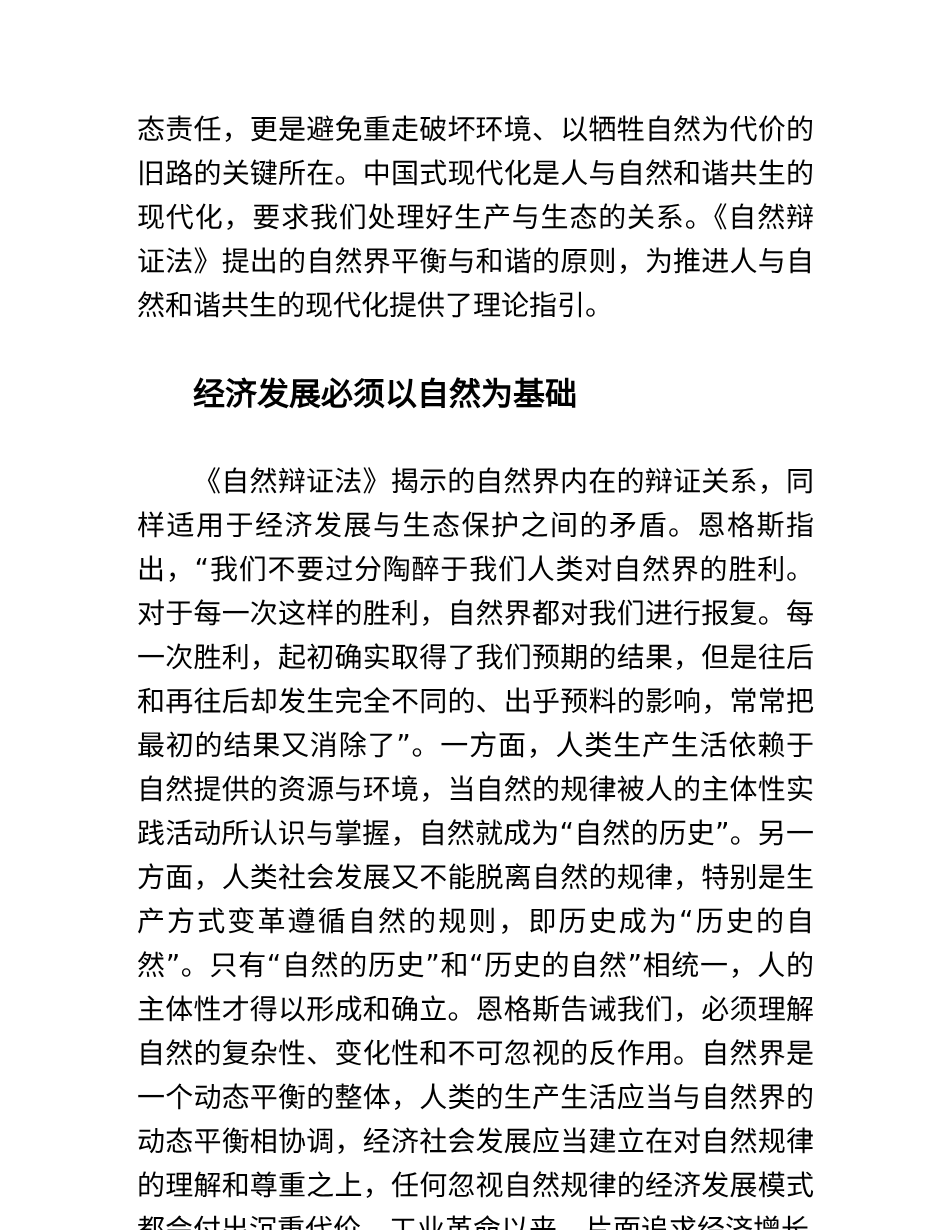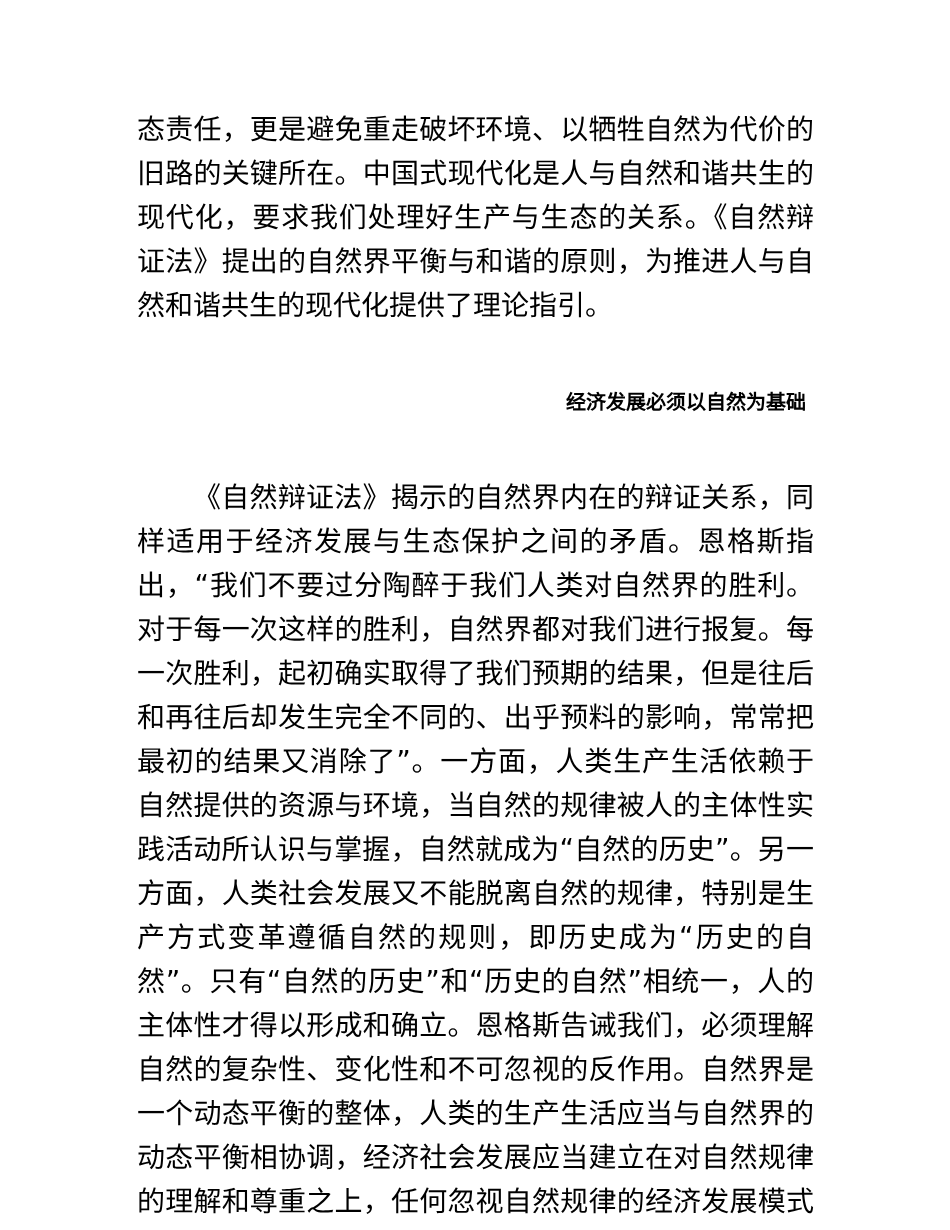--- a/index.html
+++ b/index.html
@@ -45,26 +45,26 @@
 
   .para.indent {
     text-indent: 56px;
   }
 
   .para.last-open {
     text-align-last: left;
   }
 
   .heading {
-    margin: 8px;
-    font-size: 20px;
+    margin: 0;
+    font-size: 32px;
     line-height: 44px;
     font-weight: bold;
     text-indent: 56px;
-    text-align: right;
+    text-align: left;
     color: #000000;
   }
 
   .spacer-line {
     height: 44px;
   }
 </style>
 </head>
 <body>
 

